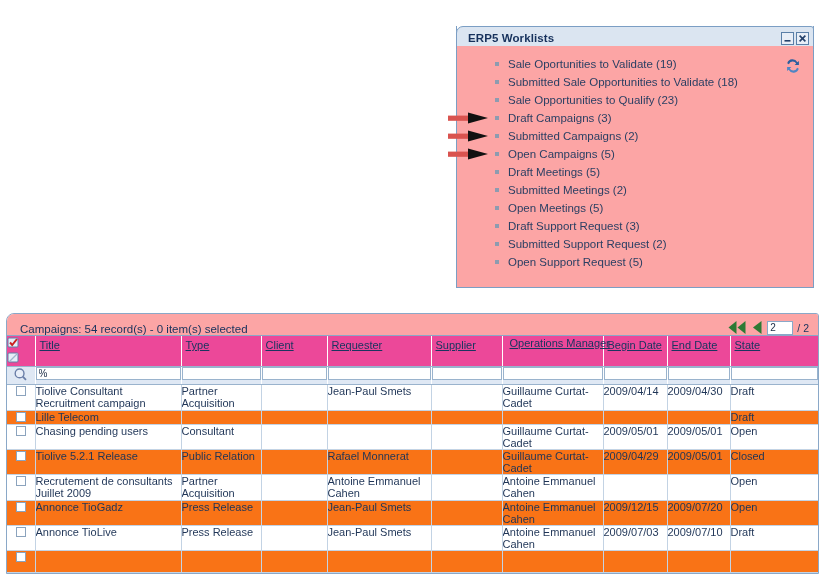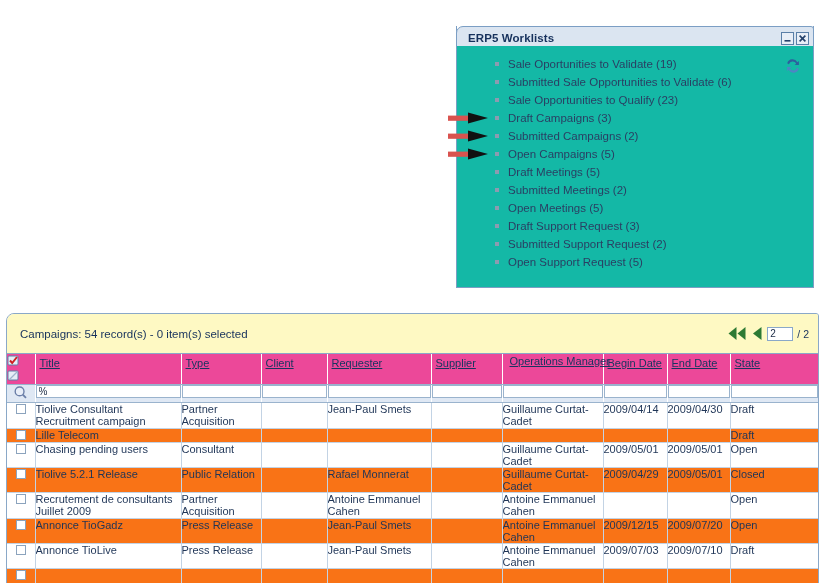--- a/index.html
+++ b/index.html
@@ -46,21 +46,21 @@
     border:1px solid #5a7fa8;
     display:flex;align-items:center;justify-content:center;
     font-size:9px;line-height:9px;color:#24416b;
     box-sizing:border-box;
   }
   .win-btn svg{display:block;}
 
   #worklist-body{
     position:absolute;
     left:457px;top:46px;width:356px;height:241px;
-    background:#14b8a6;
+    background:#fca5a5;
     box-sizing:border-box;
   }
   #refresh-icon{
     position:absolute;right:12px;top:12px;
     width:16px;height:16px;
   }
   #worklist-items{
     position:absolute;
     left:38px;top:9px;
     list-style:none;margin:0;padding:0;
@@ -90,24 +90,24 @@
     left:6px;top:313px;
     width:813px;
     border:1px solid #8aa8c8;
     border-top-left-radius:8px;
     border-top-right-radius:3px;
     background:#eef3fa;
     box-sizing:border-box;
     overflow:hidden;
   }
   #listbox-titlebar{
-    height:40px;
-    background:#fef9c3;
+    height:22px;
+    background:#fca5a5;
     border-bottom:1px solid #8aa8c8;
-    display:flex;align-items:center;
+    display:flex;align-items:flex-end;
     box-sizing:border-box;
   }
   #listbox-title{
     padding-left:13px;font-size:11.5px;color:#16315c;
     white-space:nowrap;
   }
   #pagination{
     margin-left:auto;display:flex;align-items:center;
     gap:4px;padding-right:9px;
   }
@@ -231,21 +231,21 @@
 
   <ul id="worklist-items">
 
     <li>
       <span class="bullet"></span>
       <span class="wl-label">Sale Oportunities to Validate (19)</span>
     </li>
 
     <li>
       <span class="bullet"></span>
-      <span class="wl-label">Submitted Sale Opportunities to Validate (6)</span>
+      <span class="wl-label">Submitted Sale Opportunities to Validate (18)</span>
     </li>
 
     <li>
       <span class="bullet"></span>
       <span class="wl-label">Sale Opportunities to Qualify (23)</span>
     </li>
 
     <li>
       <svg class="arrow-marker" viewBox="0 0 44 14">
         <rect x="0" y="4.6" width="24" height="5.2" fill="#d9534f"></rect>

